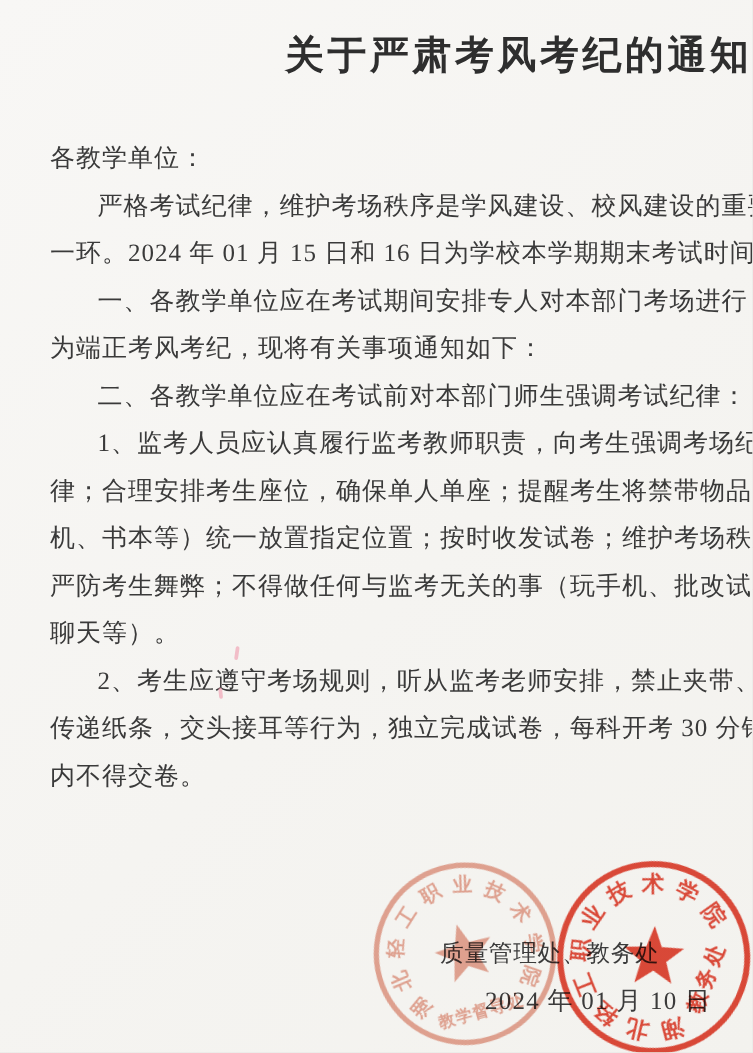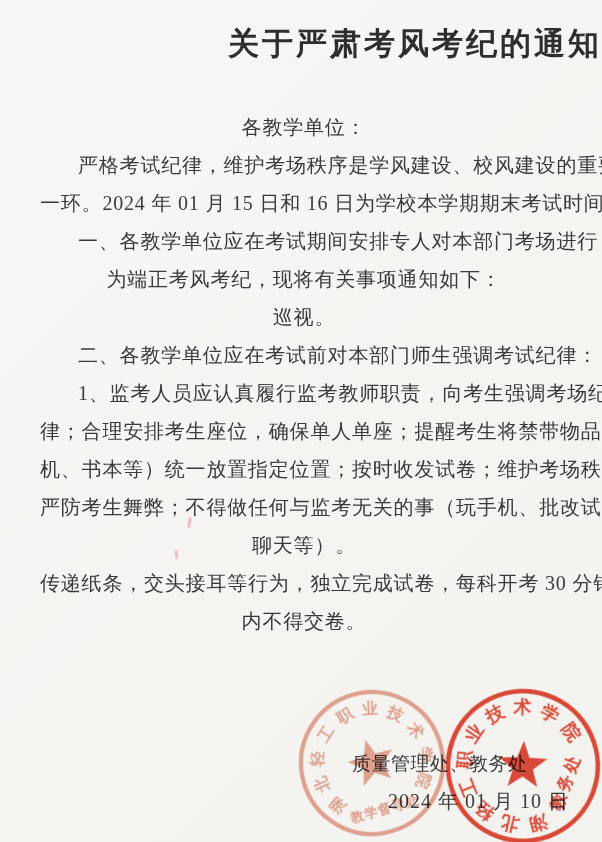--- a/index.html
+++ b/index.html
@@ -18,21 +18,20 @@
     font-family:"Liberation Sans","DejaVu Sans",sans-serif;
     font-weight:700;
     font-size:31px;line-height:36px;
     letter-spacing:3px;
     color:#2e2e2e;
   }
   .body-text{
     position:absolute;top:108px;left:40px;width:528px;
     font-size:20px;line-height:38px;letter-spacing:0.8px;
     z-index:1;
-    text-align:center;
   }
   .line{white-space:nowrap;}
   .line.indent{text-indent:38px;}
   .signature{
     position:absolute;top:752px;left:352px;
     font-size:19px;letter-spacing:0.5px;line-height:24px;
     color:#3b3b3b;z-index:2;white-space:nowrap;
   }
   .date{
     position:absolute;top:789px;left:357px;
@@ -70,27 +69,27 @@
 <div class="page">
 
   <div class="title">关于严肃考风考纪的通知</div>
 
   <div class="body-text">
       <div class="line">各教学单位：</div>
       <div class="line indent">严格考试纪律，维护考场秩序是学风建设、校风建设的重要</div>
       <div class="line">一环。2024 年 01 月 15 日和 16 日为学校本学期期末考试时间，</div>
       <div class="line indent">一、各教学单位应在考试期间安排专人对本部门考场进行</div>
       <div class="line">为端正考风考纪，现将有关事项通知如下：</div>
-      <div class="line">巡视。</div>
       <div class="line indent">二、各教学单位应在考试前对本部门师生强调考试纪律：</div>
       <div class="line indent">1、监考人员应认真履行监考教师职责，向考生强调考场纪</div>
       <div class="line">律；合理安排考生座位，确保单人单座；提醒考生将禁带物品（手</div>
       <div class="line">机、书本等）统一放置指定位置；按时收发试卷；维护考场秩序，</div>
       <div class="line">严防考生舞弊；不得做任何与监考无关的事（玩手机、批改试卷、</div>
       <div class="line">聊天等）。</div>
+      <div class="line indent">2、考生应遵守考场规则，听从监考老师安排，禁止夹带、</div>
       <div class="line">传递纸条，交头接耳等行为，独立完成试卷，每科开考 30 分钟</div>
       <div class="line">内不得交卷。</div>
     </div>
 
   <div class="signature">质量管理处、教务处</div>
 
   <div class="date">2024 年 01 月 10 日</div>
 
   <div class="pink-mark pink-mark-1" style="background: rgb(239, 143, 166);"></div>
   <div class="pink-mark pink-mark-2" style="background: rgb(239, 143, 166);"></div>

